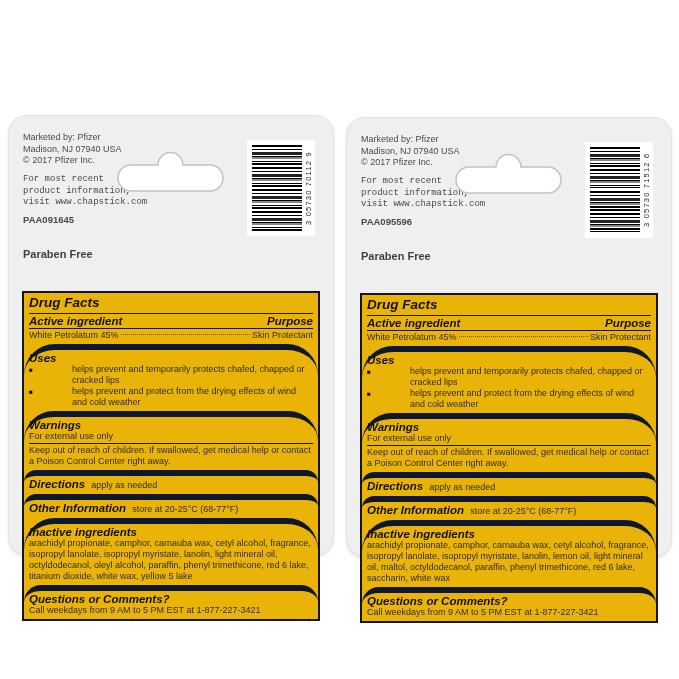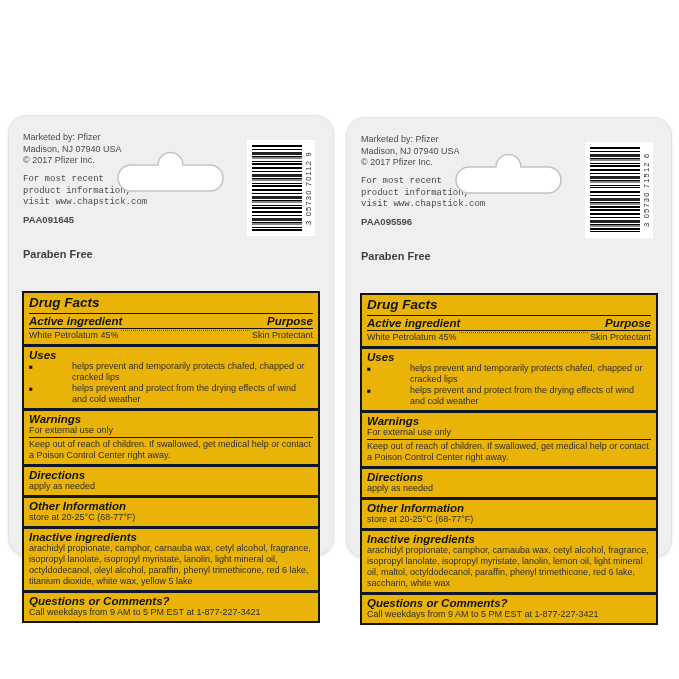--- a/index.html
+++ b/index.html
@@ -61,32 +61,32 @@
   .paraben { position: absolute; left: 14px; top: 132px; font-size: 11px; color: #3f3f3f; font-weight: bold; }
 
   .facts-box {
     position: absolute; left: 13px; right: 13px; top: 152px;
     background: #eab308;
     border: 2.5px solid #151515;
     color: #222;
     margin-top: 23px;
   }
   .sect { padding: 2px 5px 3px 5px; }
-  .sect + .sect { border-top: 3px solid #0f172a; }
+  .sect + .sect { border-top: 6px solid #0f172a; border-radius: 31px; }
   .df-title { font-size: 13.5px; font-weight: bold; font-style: italic; color: #111; padding-bottom: 2px; }
   .thin-rule { border: 0; border-top: 1.5px solid #151515; margin: 1px 0; }
   .ai-row { display: flex; justify-content: space-between; align-items: flex-end; gap: 9px; }
   .hdr { font-size: 11.5px; font-weight: bold; font-style: italic; color: #111; }
   .body-txt { font-size: 9px; line-height: 11px; color: #2e2e2e; }
-  .leader-row { display: flex; align-items: flex-start; }
+  .leader-row { display: flex; align-items: center; }
   .leader { flex: 1 1 auto; border-bottom: 1.3px dotted #555; margin: 0 2px 2px 2px; min-width: 10px; }
   .bullet-row { display: flex; gap: 36px; }
   .bullet-sq { font-size: 6.5px; line-height: 11px; margin-right: 3px; color: #111; }
   .bold { font-weight: normal; }
-  .inline-hdr-row { display: flex; align-items: baseline; flex-direction: column; }
+  .inline-hdr-row { display: flex; align-items: baseline; }
   .inline-hdr-row .hdr { margin-right: 6px; }
 </style>
 </head>
 <body>
 
 <div class="page">
 
   <div class="card left">
     <div class="addr-block">
       <div>Marketed by: Pfizer</div>

